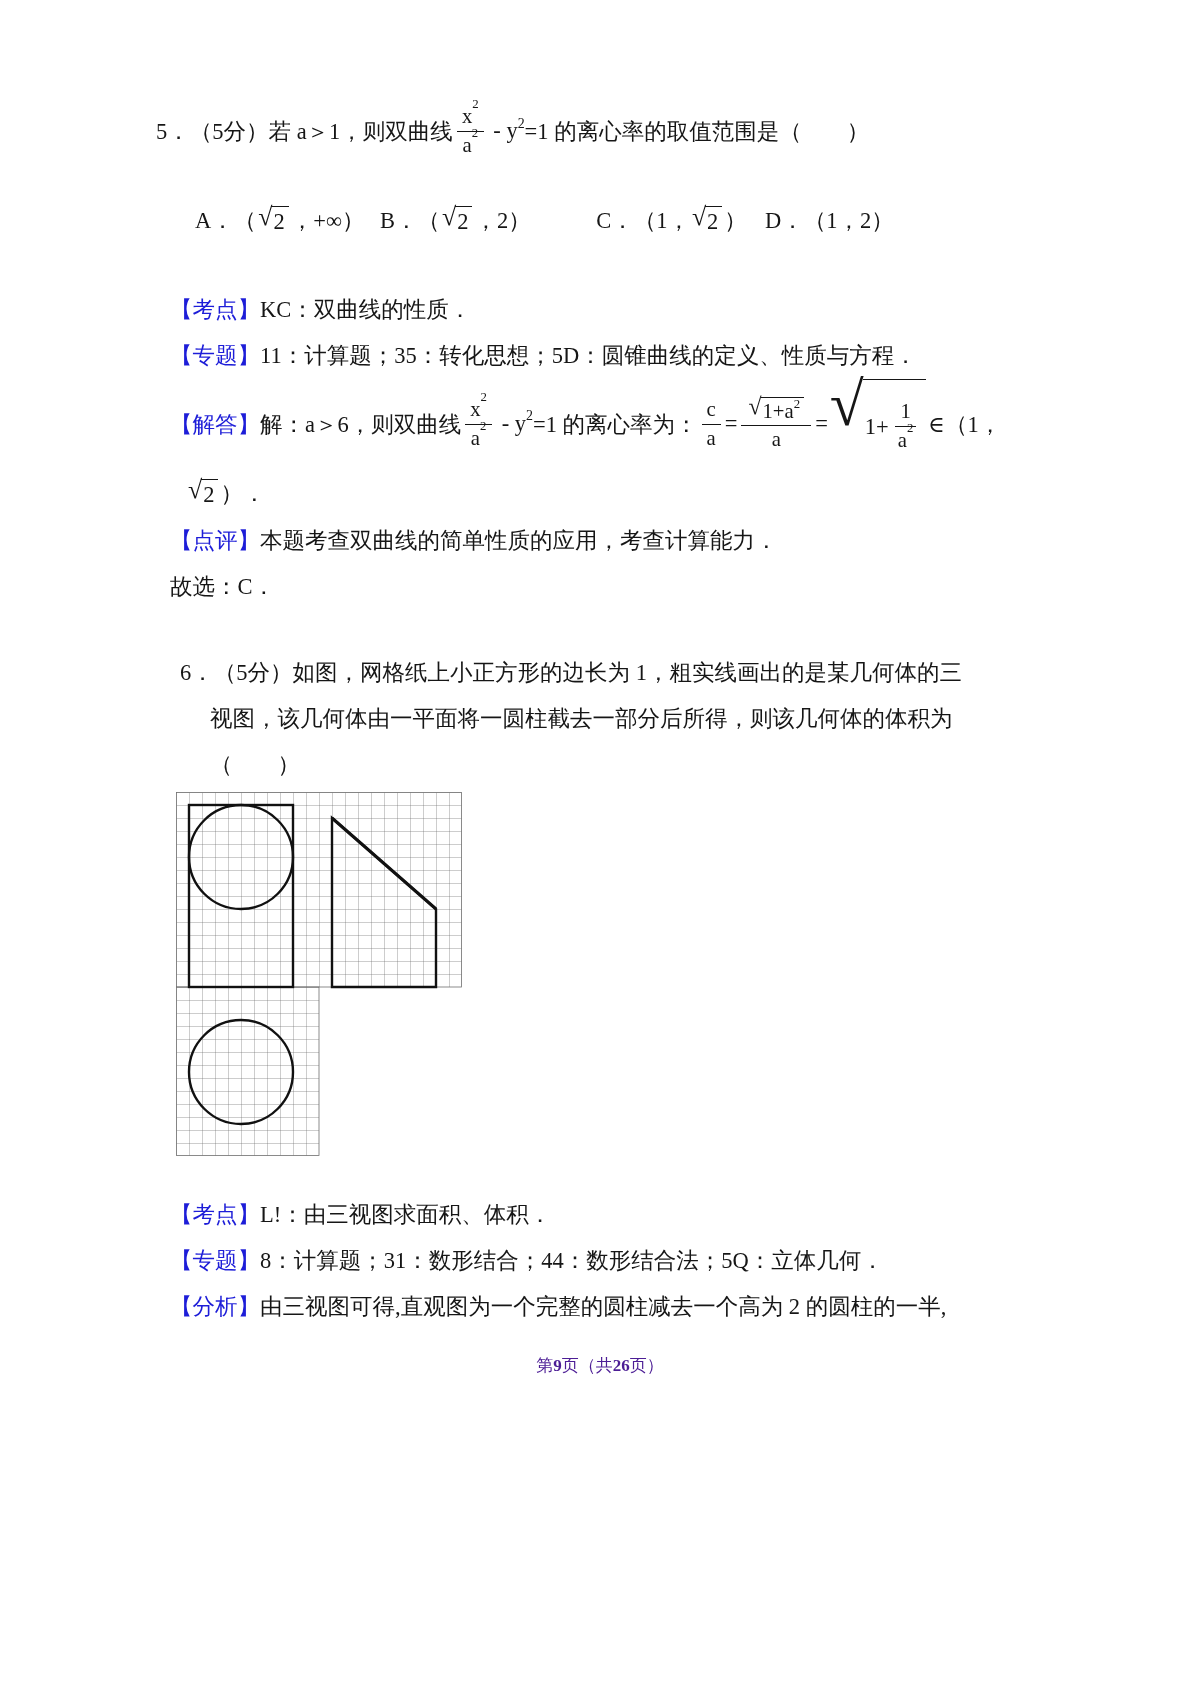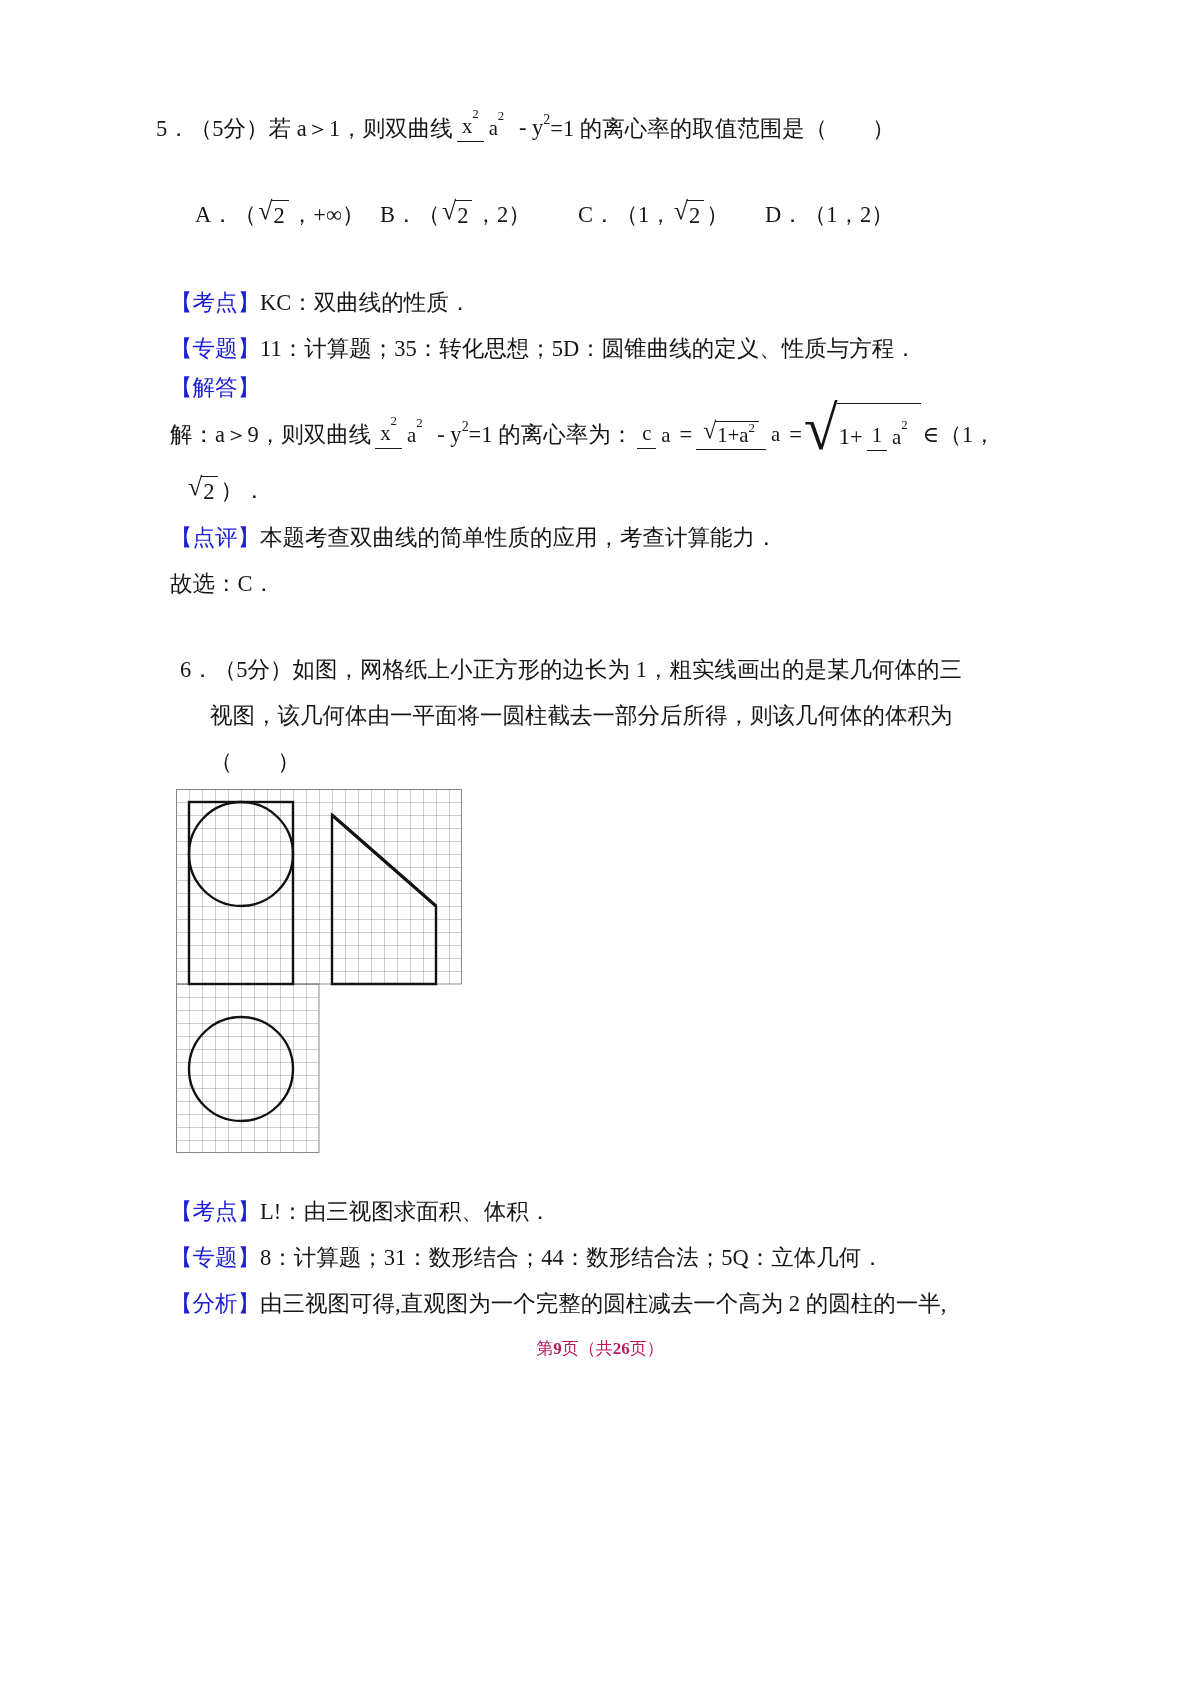--- a/index.html
+++ b/index.html
@@ -19,21 +19,21 @@
 
   .math-line {
     display:flex; align-items:center; flex-wrap:wrap;
     font-size:22.5px;
   }
   .seg-text { white-space:pre; }
 
   sup { font-size:0.62em; line-height:0; position:relative; top:-0.55em; }
 
   .frac {
-    display:inline-flex; flex-direction:row; align-items:center;
+    display:inline-flex; flex-direction:column; align-items:center;
     text-align:center; vertical-align:middle; margin:16px 4px;
     line-height:1.25; font-size:0.92em;
   }
   .frac .num { display:block; padding:0 5px 1px; border-bottom:1.6px solid currentColor; }
   .frac .den { display:block; padding:1px 5px 0; }
 
   .sqrt { display:inline-flex; align-items:flex-start; vertical-align:middle; margin:0 2px; }
   .sqrt-sign { line-height:1; font-size:1.15em; margin-right:-1px; transform:translateY(-2px); }
   .sqrt-body {
     display:inline-flex; align-items:center;
@@ -44,37 +44,37 @@
   .sqrt.big > .sqrt-body { padding-top:3px; }
 
   .q5-stem { margin-left:-14px; min-height:80px; }
   .options {
     display:flex; align-items:center; padding-left:25px;
     margin-top:22px; font-size:22.5px; min-height:48px;
   }
   .opt { display:inline-flex; align-items:center; flex-shrink:0; }
   .opt:nth-child(1) { width:185px; }
   .opt:nth-child(2) { width:198px; }
-  .opt:nth-child(3) { width:187px; }
+  .opt:nth-child(3) { width:187px;justify-content:center; }
 
   .tags-q5 { margin-top:42px; }
   .jieda-line { min-height:88px; }
   .cont-line { margin-left:16px; min-height:48px; }
 
   .q6-block { margin-top:40px; }
   .q6-l1 { margin-left:10px; }
   .q6-l2, .q6-l3 { margin-left:40px; }
 
   .figure-wrap { margin:4px 0 0 6px; line-height:0; }
   .q6-options { margin-top:14px; }
   .tags-q6 { margin-top:36px; }
 
   .footer {
-    margin-top:10px; width:100%; text-align:center;
-    font-size:17px; color:#be185d;
+    margin-top:24px; width:100%; text-align:center;
+    font-size:17px; color:#4c1d95;
   }
   .footer b { font-weight:bold; }
 </style>
 </head>
 <body>
 
 <div class="page">
   <div class="content">
 
     <div class="math-line q5-stem">
@@ -128,21 +128,21 @@
       <div class="line">
         <span class="tag">【考点】</span><span>KC：双曲线的性质．</span>
       </div>
       <div class="line">
         <span class="tag">【专题】</span><span>11：计算题；35：转化思想；5D：圆锥曲线的定义、性质与方程．</span>
       </div>
 
       <div class="math-line jieda-line">
         <span class="tag seg-text">【解答】</span>
           <span class="math-line" style="min-height:0;">
-            <span class="seg-text">解：a＞9，则双曲线</span>
+            <span class="seg-text">解：a＞6，则双曲线</span>
             <span class="frac">
               <span class="num"><span class="seg-text">x</span><sup>2</sup></span>
               <span class="den"><span class="seg-text">a</span><sup>2</sup></span>
             </span>
             <span class="seg-text"> - y</span>
             <sup>2</sup>
             <span class="seg-text">=1 的离心率为：</span>
             <span class="frac">
               <span class="num"><span class="seg-text">c</span></span>
               <span class="den"><span class="seg-text">a</span></span>

